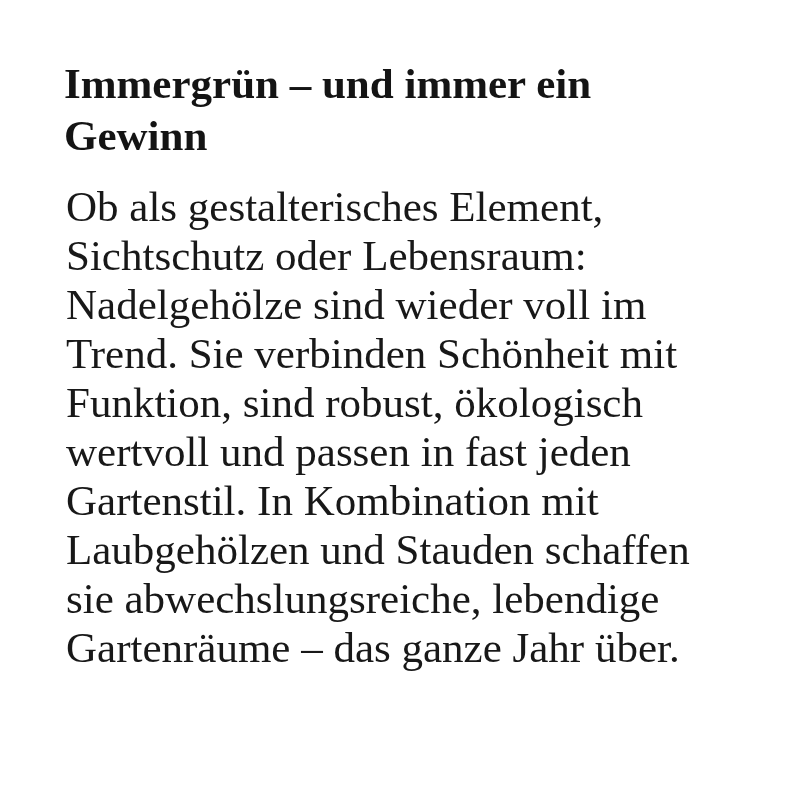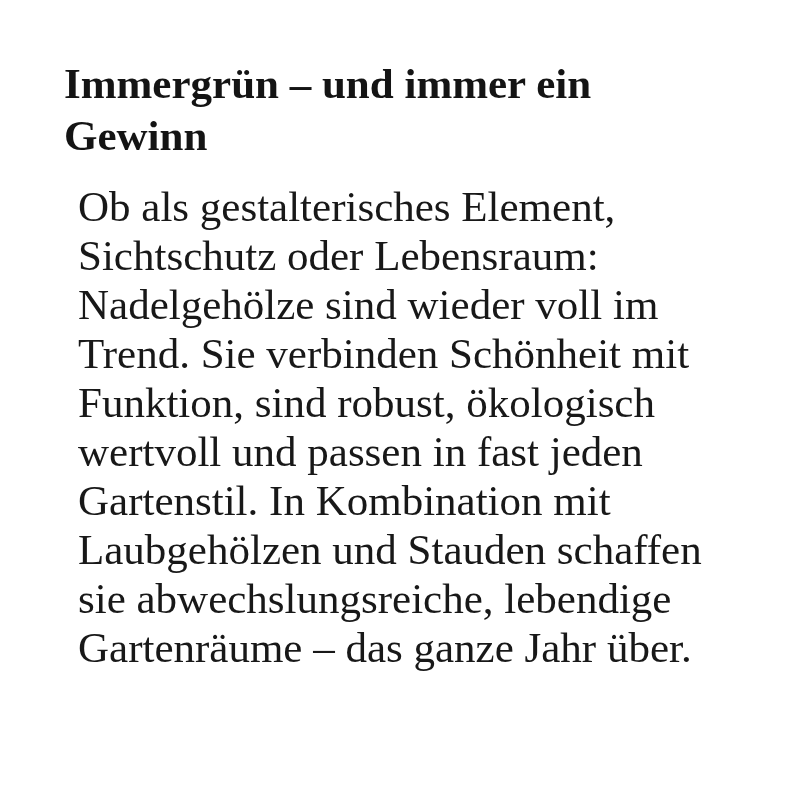--- a/index.html
+++ b/index.html
@@ -20,21 +20,21 @@
     margin: 0 0 20px 0;
     font-family: "Liberation Serif", serif;
     font-weight: 700;
     font-size: 43px;
     line-height: 52px;
     color: #141414;
     white-space: pre-line;
     letter-spacing: 0px;
   }
   .article-body {
-    margin: 14px;
+    margin: 2px;
     font-family: "Liberation Serif", serif;
     font-weight: 400;
     font-size: 43px;
     line-height: 49px;
     color: #181818;
     white-space: pre-line;
     letter-spacing: 0px;
   }
 </style>
 </head>

